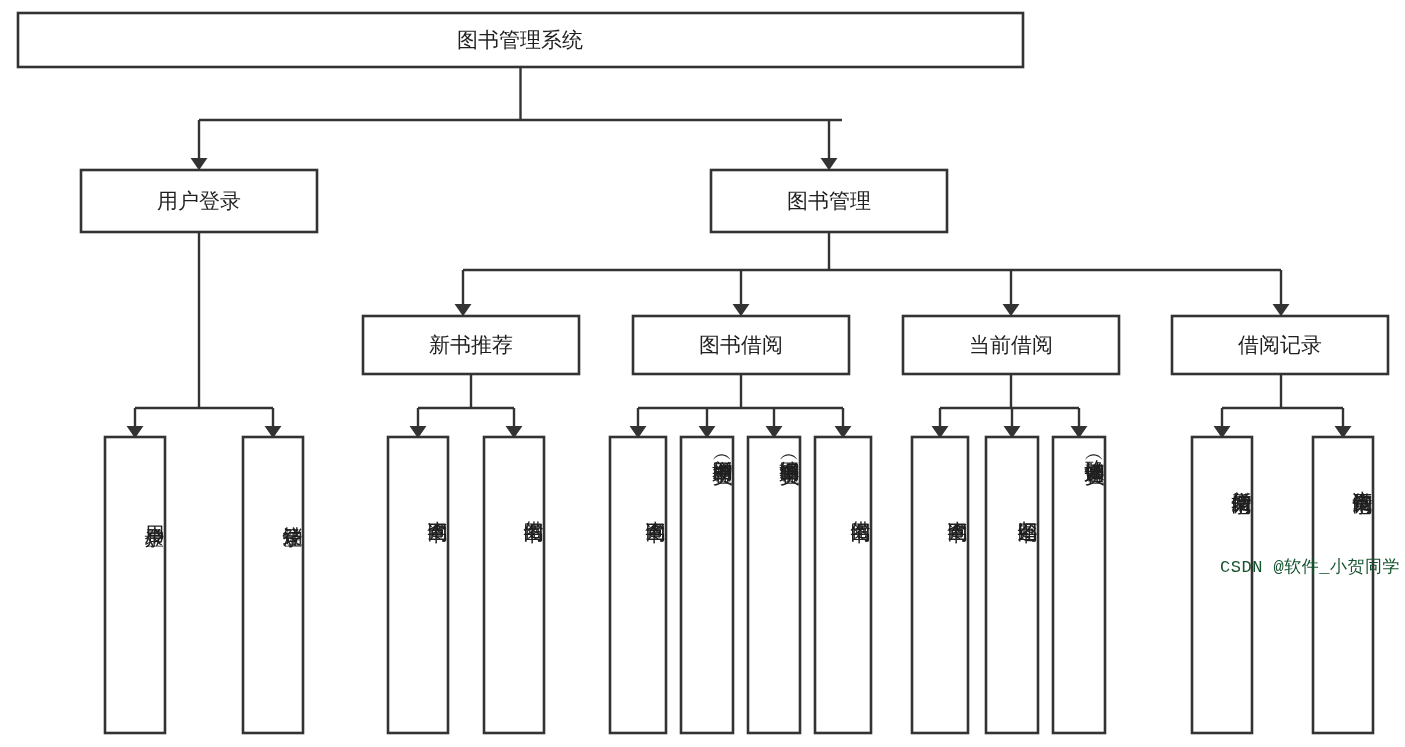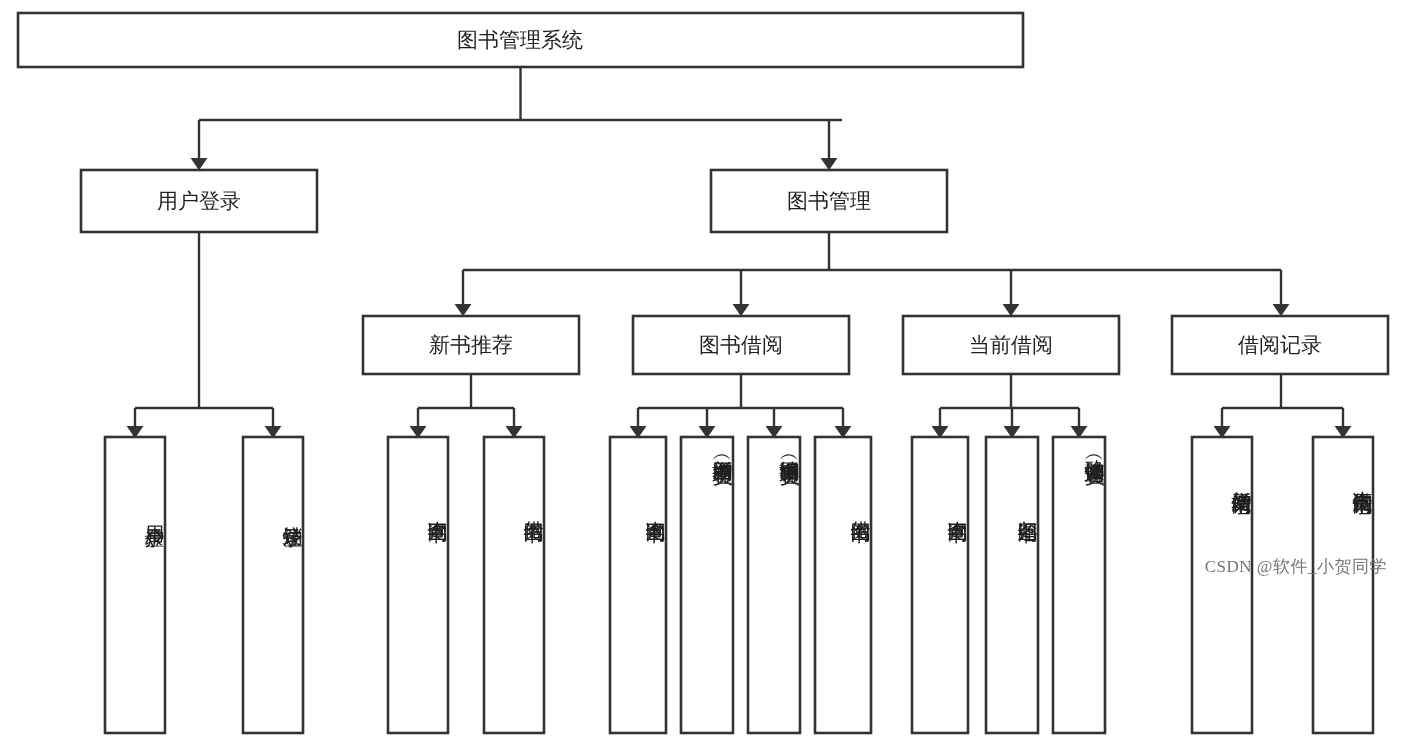--- a/index.html
+++ b/index.html
@@ -58,25 +58,25 @@
     line-height: 1.08;
     color: #1f1f1f;
     writing-mode: vertical-rl;
     text-orientation: upright;
     white-space: nowrap;
     letter-spacing: 1px;
     pointer-events: none;
   }
   .watermark {
     position: absolute;
-    right: 18px;
+    right: 5px;
     bottom: 4px;
-    font-family: Liberation Serif, serif;
+    font-family: Liberation Mono, monospace;
     font-size: 17px;
-    color: #737373;
+    color: #14532d;
     white-space: nowrap;
     letter-spacing: 0.5px;
   }
 </style>
 </head>
 <body>
 
 <div id="diagram-root">
 
   <svg class="diagram-canvas" viewBox="0 0 1405 747">

